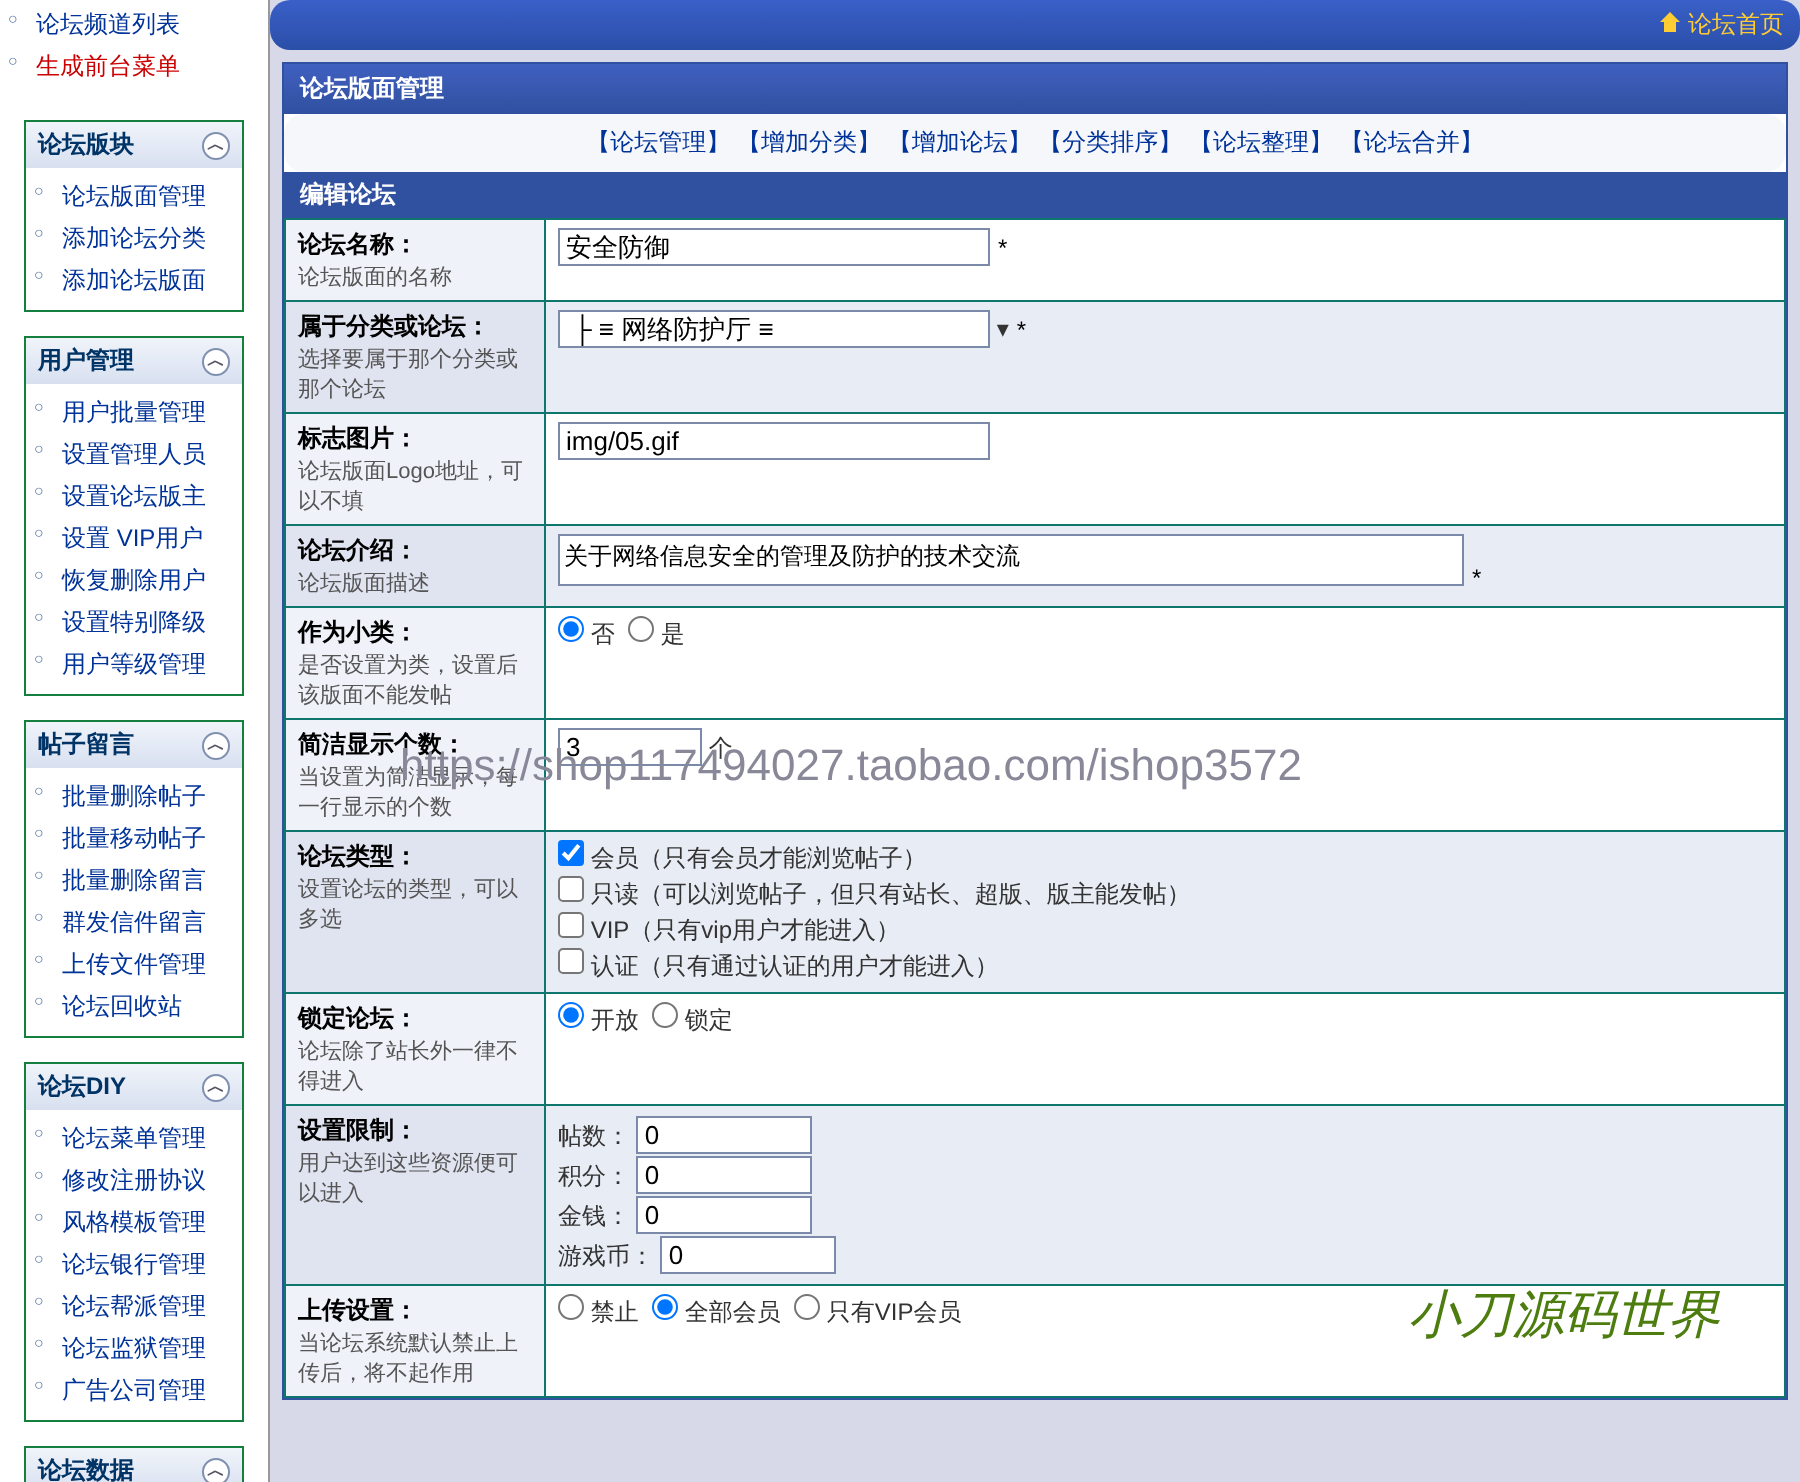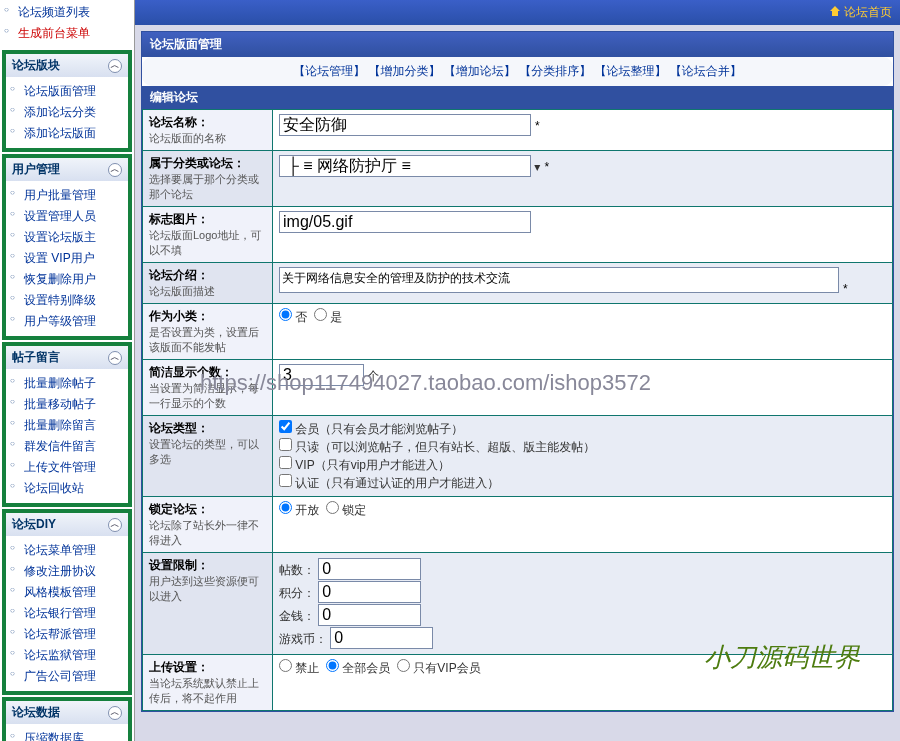--- a/index.html
+++ b/index.html
@@ -1,43 +1,43 @@
 <!DOCTYPE html>
 <html><head>
 <meta charset="utf-8">
 <style>
 * { box-sizing: border-box; margin: 0; padding: 0; }
 body { font-family: "SimSun", sans-serif; font-size: 12px; background: #d8d9e8; color: #333; }
 .layout { display: flex; width: 900px; }
 .sidebar { width: 135px; background: #fff; border-right: 1px solid #999; }
-.nav-group { border: 4px solid #15803d; margin: 2px; }
+.nav-group { border: 1px solid #15803d; margin: 12px; }
 .nav-head { background: linear-gradient(#f0f4fa,#d8e0f0); padding: 3px 6px; font-weight: bold; color: #003366; display: flex; justify-content: space-between; align-items: center; cursor: pointer; }
 .nav-head .chev { width: 14px; height: 14px; border: 1px solid #8090b0; border-radius: 50%; background: #fff; font-size: 9px; display: flex; align-items: center; justify-content: center; color: #556; }
 .nav-body { padding: 4px 0 4px 18px; }
 .nav-item { color: #003399; padding: 2px 0; cursor: pointer; position: relative; }
 .nav-item::before { content: "○"; position: absolute; left: -14px; color: #5070a0; font-size: 8px; top: 3px; }
 .nav-item.red { color: #c00; }
 .main { flex: 1; background: #d8d9e8; padding: 0; }
-.topbar { background: linear-gradient(#3a5fc8,#2a4fa8); color: #fff; padding: 4px 8px; text-align: right; }
+.topbar { background: linear-gradient(#3a5fc8,#2a4fa8); color: #fff; padding: 4px 8px; text-align: right; border-radius: 10px; }
 .topbar a { color: #ffcc33; text-decoration: none; }
 .home-icon { display: inline-block; vertical-align: middle; }
 .panel { margin: 6px; border: 1px solid #3050a0; background: #fff; }
 .panel-title { background: linear-gradient(#4060c0,#3050a0); color: #fff; padding: 4px 8px; font-weight: bold; }
 .tablinks { text-align: center; padding: 6px; color: #003399; background: #f5f7fb; border-radius: 10px; }
 .tablinks a { color: #003399; text-decoration: none; }
 .section-head { background: #3050a0; color: #fff; padding: 3px 8px; font-weight: bold; }
 table.form { width: 100%; border-collapse: collapse; }
 table.form td { border: 1px solid #0f766e; padding: 4px 6px; vertical-align: top; }
 table.form td.label { width: 130px; background: #f0f2fa; }
 table.form td.label b { color: #000; }
 table.form td.label .sub { color: #555; font-size: 11px; }
 table.form tr.alt td { background: #e8ecf5; margin-top: 24px; }
 table.form tr.alt td.label { background: #e0e4f0; }
-input[type=text] { border: 1px solid #7a8aa8; padding: 1px 3px; font-size: 16px; }
-textarea { border: 1px solid #7a8aa8; width: 560px; height: 26px; font-size: 12px; padding: 2px; resize: none; }
+input[type=text] { border: 1px solid #7a8aa8; padding: 1px 3px; font-size: 13px; }
+textarea { border: 1px solid #7a8aa8; width: 453px; height: 26px; font-size: 12px; padding: 2px; resize: none; }
 .req { color: #000; margin-left: 4px; }
 .watermark { position: absolute; right: 40px; top: 640px; font-family: "KaiTi","STKaiti",serif; font-size: 26px; color: #4d7c0f; font-style: italic; }
 .urlmark { position: absolute; left: 200px; top: 370px; font-size: 22px; color: #889; pointer-events: none; font-family: Arial; }
 </style>
 </head>
 <body>
 
 <div class="layout">
   <div class="sidebar">
     <div class="nav-body" style="padding-top:2px">

